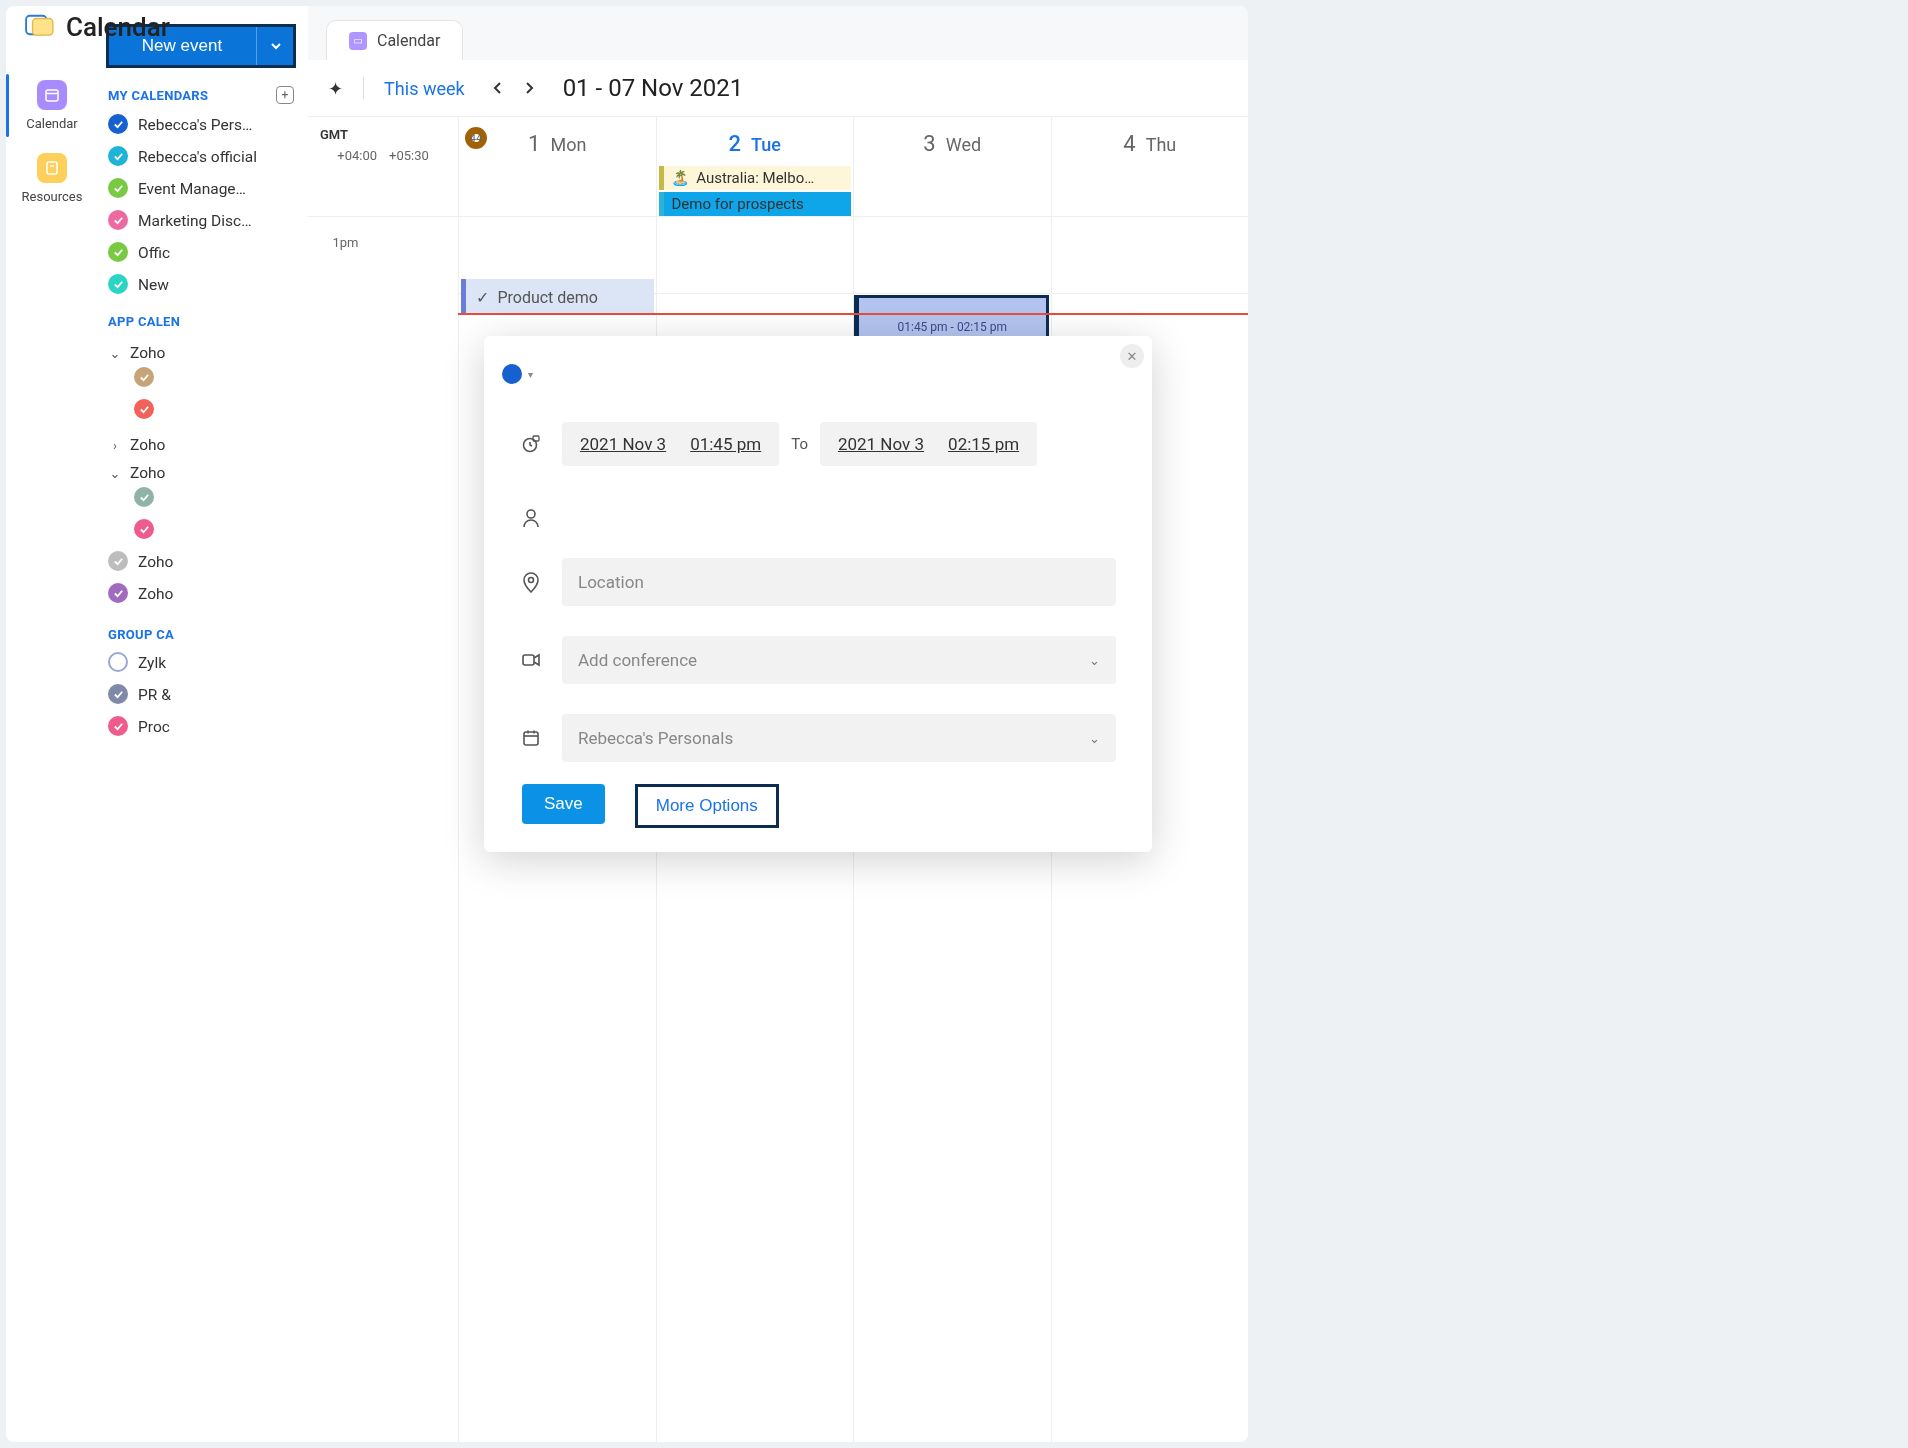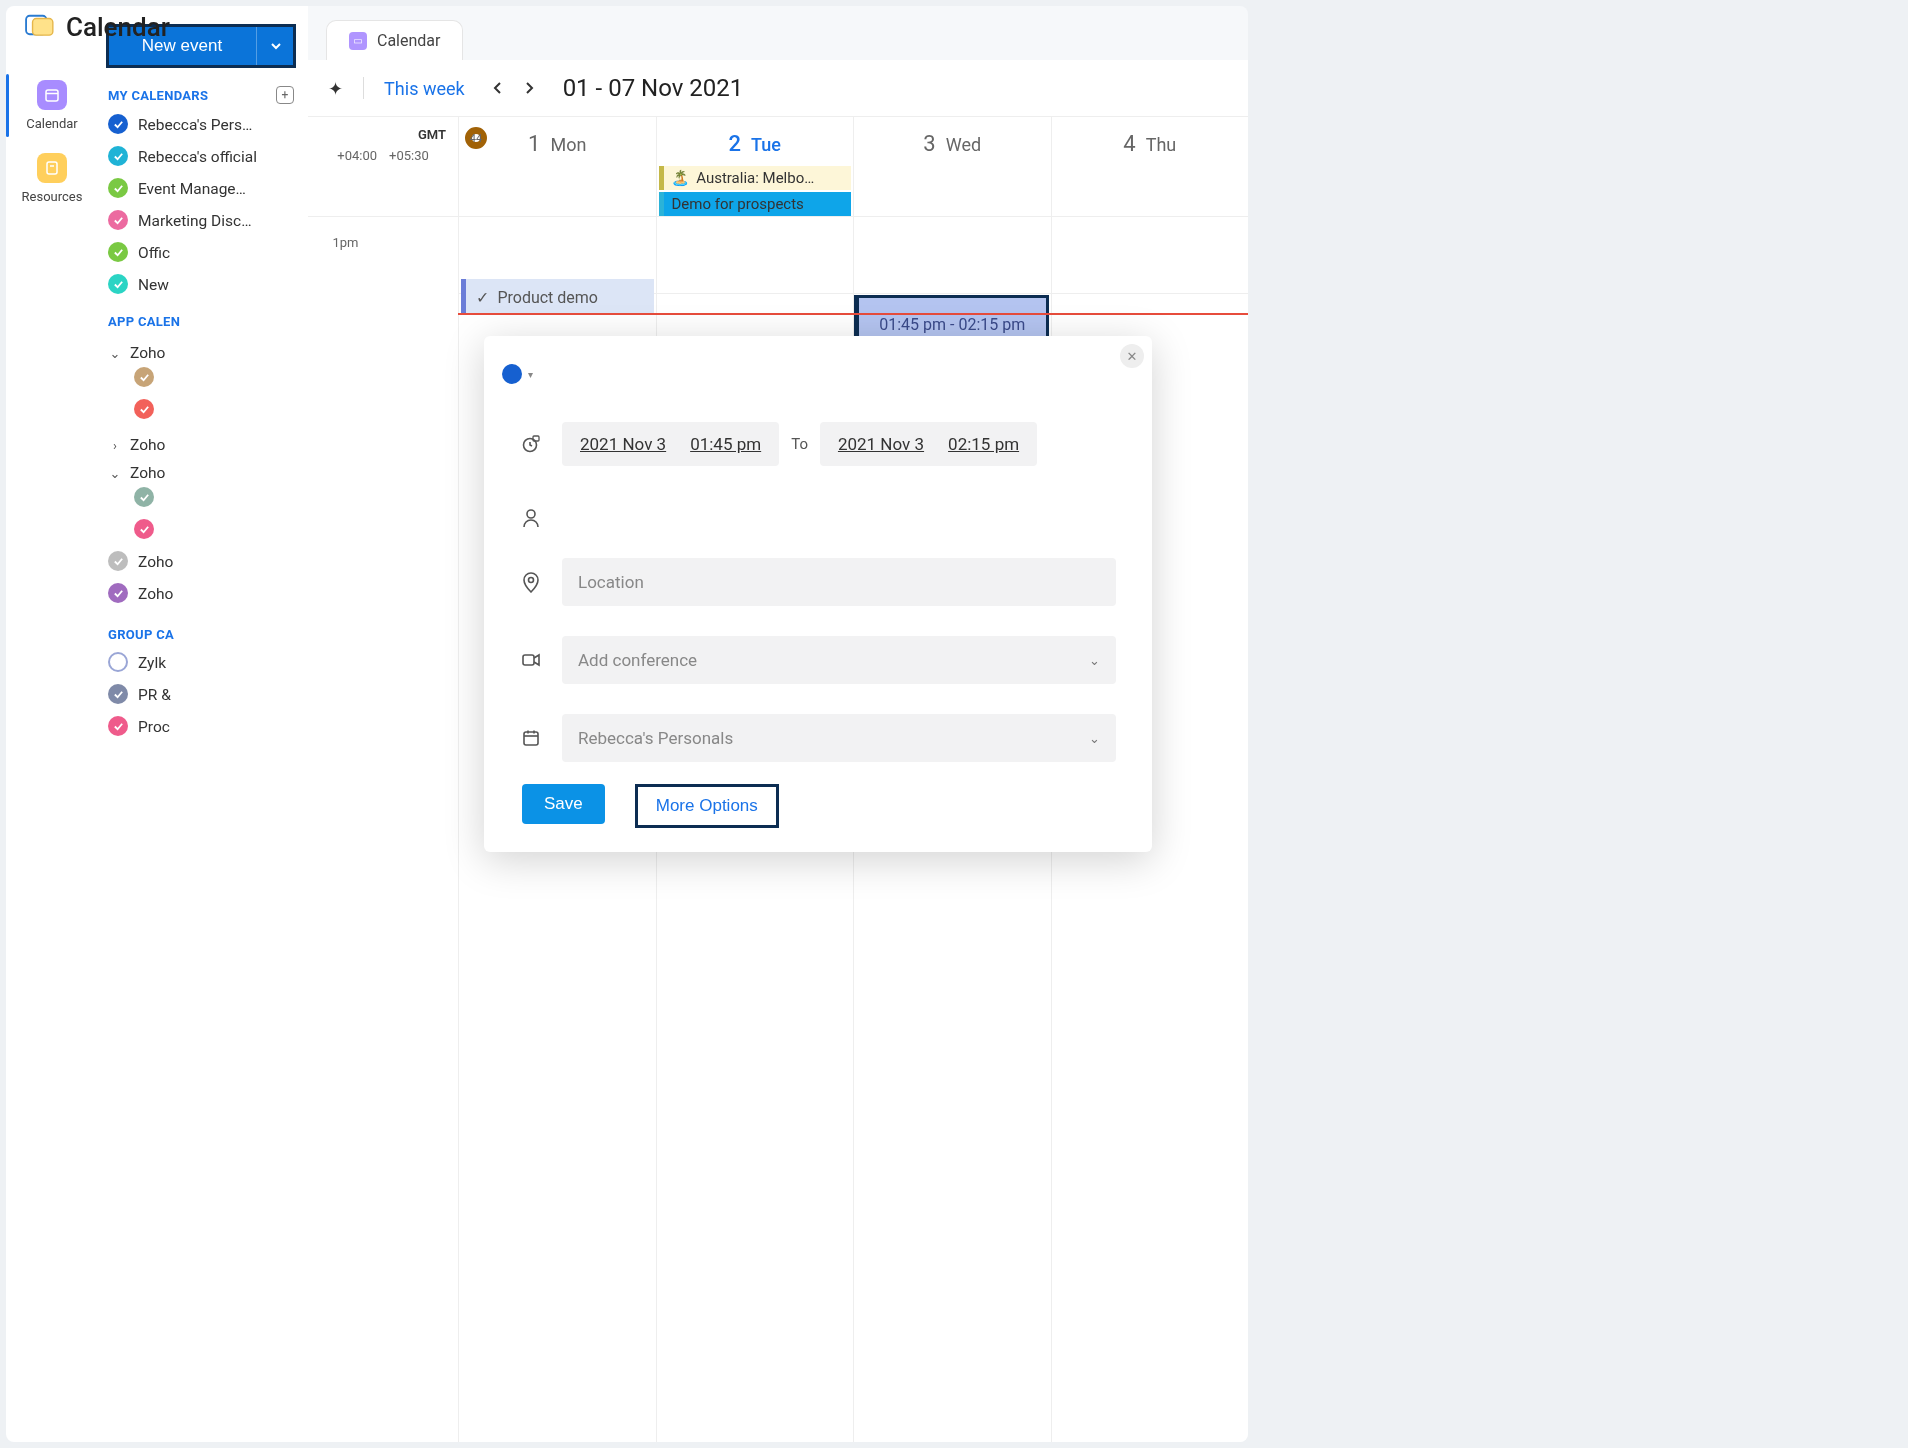--- a/index.html
+++ b/index.html
@@ -38,40 +38,40 @@
 .tab-icon { width:18px; height:18px; background:#b095ff; border-radius:4px; display:flex; align-items:center; justify-content:center; font-size:10px; color:#fff; }
 .toolbar { background:#fff; padding: 14px 20px; display:flex; align-items:center; gap: 20px; border-bottom:1px solid #eee; }
 .sparkle { font-size: 18px; color:#333; }
 .divider-v { width:1px; height:22px; background:#ddd; }
 .this-week { color:#1a73e8; font-size:18px; cursor:pointer; }
 .nav-arrows { display:flex; gap:6px; }
 .nav-arrow { width:26px; height:26px; display:flex; align-items:center; justify-content:center; font-size:17px; color:#333; cursor:pointer; }
 .date-range { font-size:24px; color:#222; }
 
 .week-header { background:#fff; display:flex; border-bottom:1px solid #eee; }
-.gmt-col { width:150px; padding: 10px 12px; text-align:right; }
+.gmt-col { width:150px; padding: 10px 12px; text-align:left; }
 .gmt-label { font-size:13px; font-weight:600; color:#333; }
 .gmt-offsets { display:flex; gap:12px; justify-content:center; font-size:13px; color:#666; margin-top:6px; }
 .day-col { flex:1; border-left:1px solid #eee; padding-top: 14px; position:relative; }
 .day-head { display:flex; align-items:baseline; justify-content:center; gap:10px; font-size:18px; color:#666; }
 .day-num { font-size:22px; }
 .day-head.today { color:#1a73e8; font-weight:500; }
 .weeknum { position:absolute; left:6px; top:10px; width:22px; height:22px; border-radius:50%; border:7px solid #a16207; font-size:11px; color:#666; display:flex; align-items:center; justify-content:center; }
 .allday-events { margin-top:10px; display:flex; flex-direction:column; gap:2px; }
 .allday-event { margin: 0 2px; padding: 3px 8px; font-size:15px; display:flex; align-items:center; gap:6px; border-left: 5px solid; white-space:nowrap; overflow:hidden; text-overflow:ellipsis; }
 .ev-yellow { background:#fdf6d8; border-color:#c4b848; }
 .ev-cyan { background:#0ea5e9; border-color:#2bb3d8; }
 
 .grid-body { background:#fff; flex:1; display:flex; position:relative; }
 .time-col { width:150px; display:flex; padding-top: 18px; }
 .time-sub { width:50%; text-align:center; font-size:13px; color:#666; }
 .grid-day { flex:1; border-left:1px solid #eee; position:relative; }
 .hour-line { position:absolute; left:0; right:0; border-top:1px solid #eee; }
 .prod-demo { position:absolute; top:62px; left:2px; right:2px; height:36px; background:#dce5f6; border-left:5px solid #6b7dd8; padding:6px 10px; font-size:16px; color:#555; display:flex; align-items:center; gap:8px; }
-.new-slot { position:absolute; top:78px; left:0px; right:2px; height:46px; background:#b4c4f0; border:3px solid #0c2d52; border-left-width:5px; display:flex; align-items:flex-end; justify-content:center; padding-bottom:4px; font-size:16px; color:#3a4a8a; }
+.new-slot { position:absolute; top:78px; left:0px; right:2px; height:46px; background:#b4c4f0; border:3px solid #0c2d52; border-left-width:5px; display:flex; align-items:flex-end; justify-content:center; padding-bottom:4px; font-size:12px; color:#3a4a8a; }
 
 .popover { position:absolute; left:176px; top:330px; width:668px; background:#fff; border-radius:6px; box-shadow: 0 8px 40px rgba(0,0,0,0.18); z-index:50; padding: 20px 0 24px 0; }
 .pop-close { position:absolute; right:8px; top:8px; width:24px; height:24px; border-radius:50%; background:#eee; color:#888; display:flex; align-items:center; justify-content:center; font-size:13px; cursor:pointer; }
 .pop-row { display:flex; align-items:center; padding: 8px 36px; gap: 20px; }
 .pop-icon { width:22px; display:flex; justify-content:center; color:#666; font-size:18px; flex-shrink:0; }
 .color-dot { width:20px; height:20px; border-radius:50%; background:#1660d0; position:relative; display:flex; align-items:center; }
 .color-caret { font-size:10px; color:#888; margin-left:6px; }
 .title-input { flex:1; border:none; border-bottom:2px solid #666; font-size:22px; color:#888; padding: 6px 2px; outline:none; }
 .dt-group { display:flex; align-items:center; gap:12px; flex-wrap:wrap; }
 .dt-box { background:#f2f2f3; border-radius:4px; padding: 12px 18px; font-size:17px; color:#333; display:flex; gap:24px;text-decoration:underline; }

